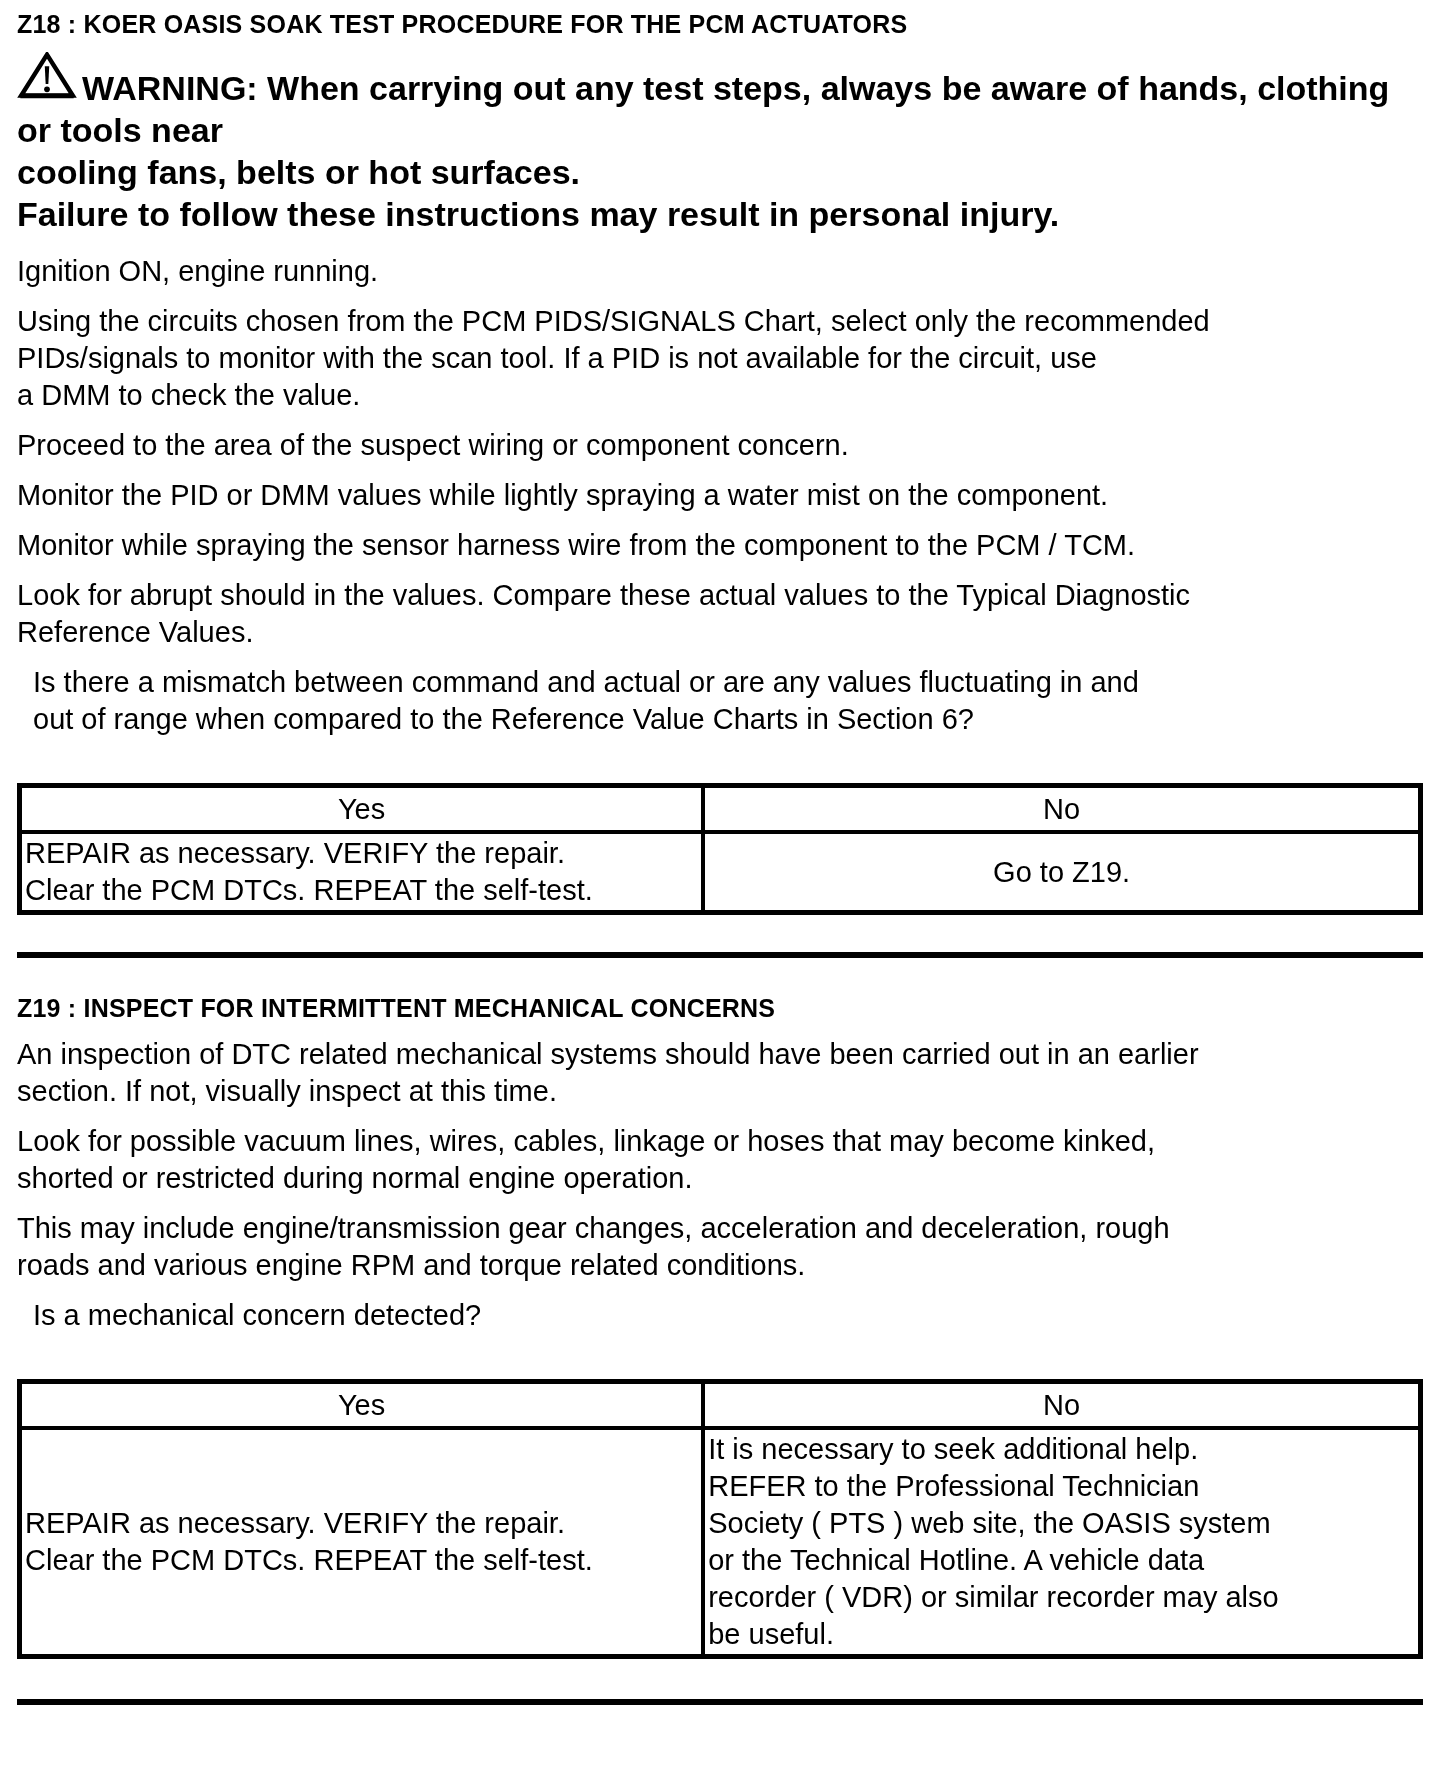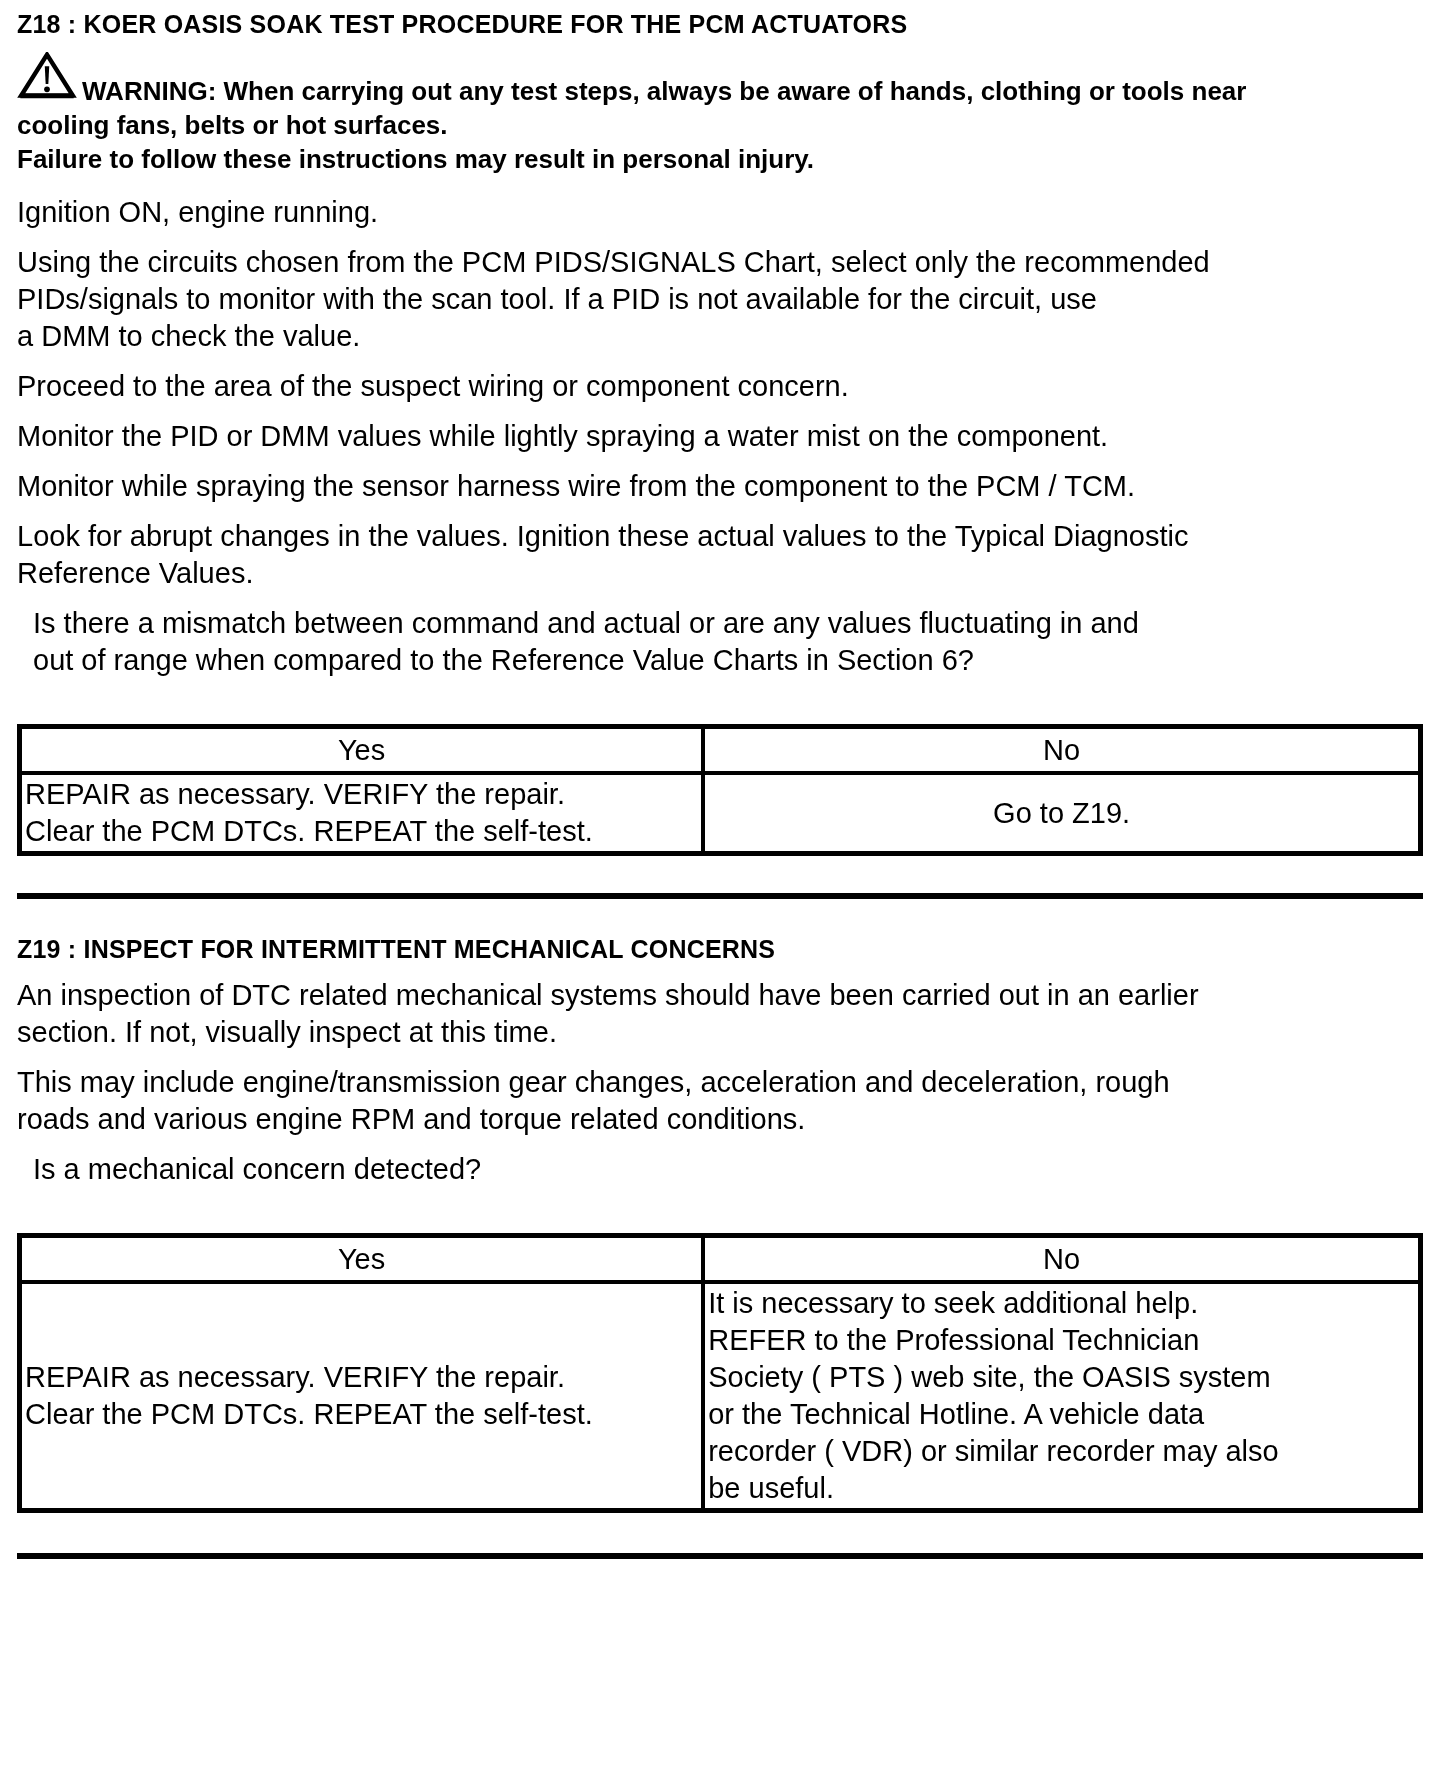--- a/index.html
+++ b/index.html
@@ -14,23 +14,23 @@
   .section-title {
     font-size: 25px;
     font-weight: bold;
     line-height: 28px;
     margin: 2px 0 14px 0;
     white-space: pre-line;
     letter-spacing: 0.2px;
   }
   .warning-para {
     margin: 0 0 18px 0;
-    font-size: 26px;
+    font-size: 34px;
     font-weight: bold;
-    line-height: 34px;
+    line-height: 42px;
   }
   .warning-text { white-space: pre-line; }
   .warning-svg {
     width: 60px;
     height: 48px;
     margin-right: 5px;
     vertical-align: baseline;
   }
   p.body-para {
     font-size: 29px;
@@ -99,21 +99,21 @@
 Failure to follow these instructions may result in personal injury.</span>
   </p>
 
   <p class="body-para">Ignition ON, engine running.</p>
   <p class="body-para">Using the circuits chosen from the PCM PIDS/SIGNALS Chart, select only the recommended
 PIDs/signals to monitor with the scan tool. If a PID is not available for the circuit, use
 a DMM to check the value.</p>
   <p class="body-para">Proceed to the area of the suspect wiring or component concern.</p>
   <p class="body-para">Monitor the PID or DMM values while lightly spraying a water mist on the component.</p>
   <p class="body-para">Monitor while spraying the sensor harness wire from the component to the PCM / TCM.</p>
-  <p class="body-para">Look for abrupt changes in the values. Ignition these actual values to the Typical Diagnostic
+  <p class="body-para">Look for abrupt should in the values. Compare these actual values to the Typical Diagnostic
 Reference Values.</p>
 
   <p class="question-para">Is there a mismatch between command and actual or are any values fluctuating in and
 out of range when compared to the Reference Value Charts in Section 6?</p>
 
   <table class="decision-table">
     <colgroup>
         <col class="col-yes">
         <col class="col-no">
       </colgroup>
@@ -133,20 +133,22 @@
   </table>
 
   <div class="rule rule-1"></div>
 </section>
 
 <section>
   <h2 class="section-title z19-heading">Z19 : INSPECT FOR INTERMITTENT MECHANICAL CONCERNS</h2>
 
   <p class="body-para">An inspection of DTC related mechanical systems should have been carried out in an earlier
 section. If not, visually inspect at this time.</p>
+  <p class="body-para">Look for possible vacuum lines, wires, cables, linkage or hoses that may become kinked,
+shorted or restricted during normal engine operation.</p>
   <p class="body-para">This may include engine/transmission gear changes, acceleration and deceleration, rough
 roads and various engine RPM and torque related conditions.</p>
 
   <p class="question-para">Is a mechanical concern detected?</p>
 
   <table class="decision-table">
     <colgroup>
         <col class="col-yes">
         <col class="col-no">
       </colgroup>

